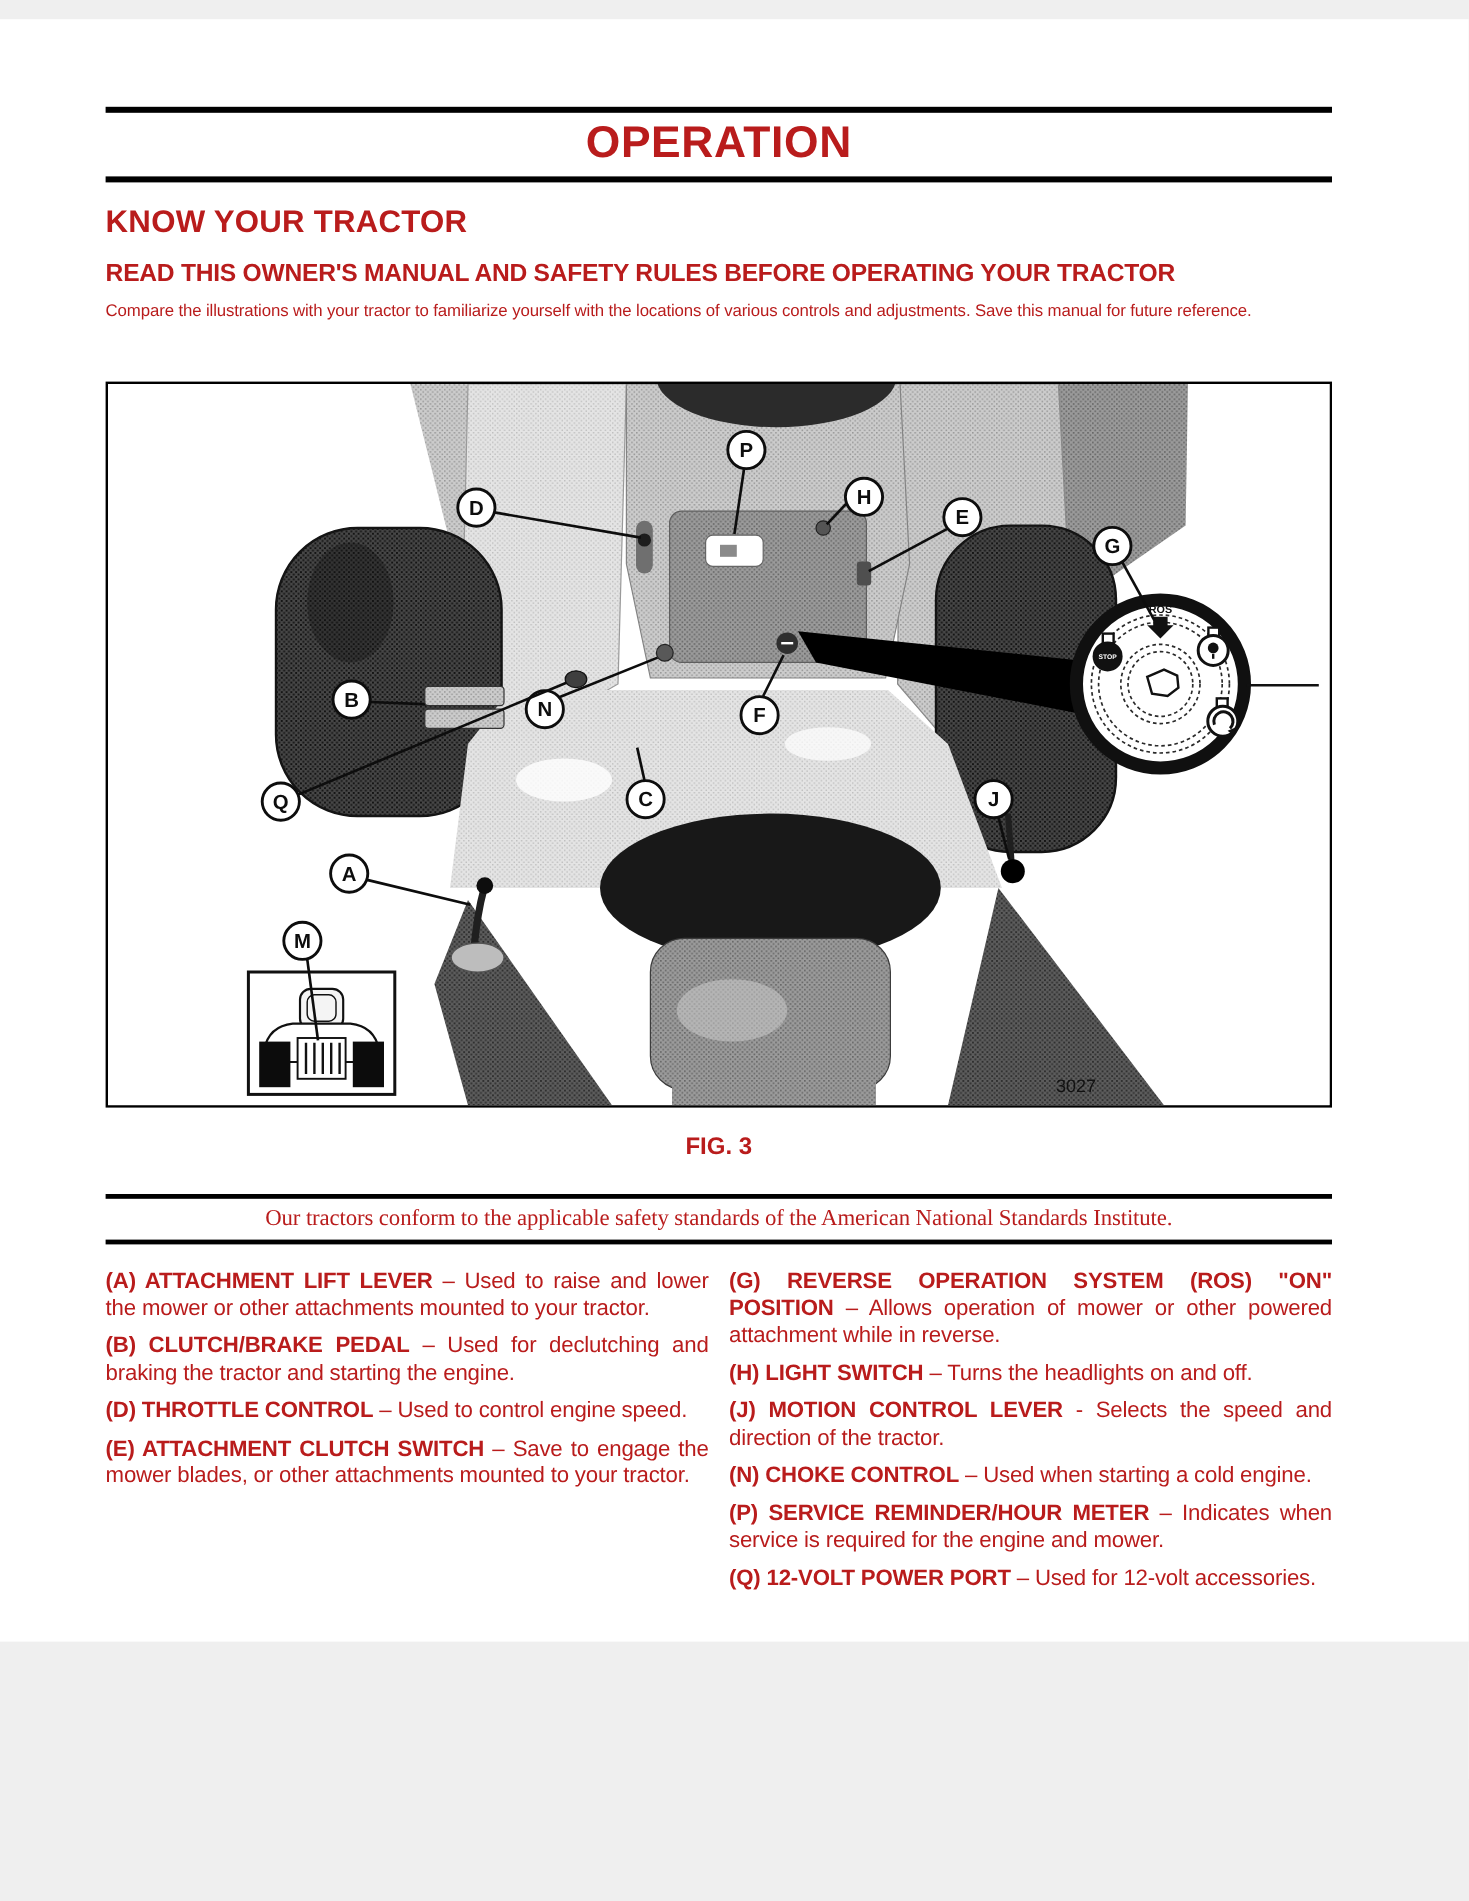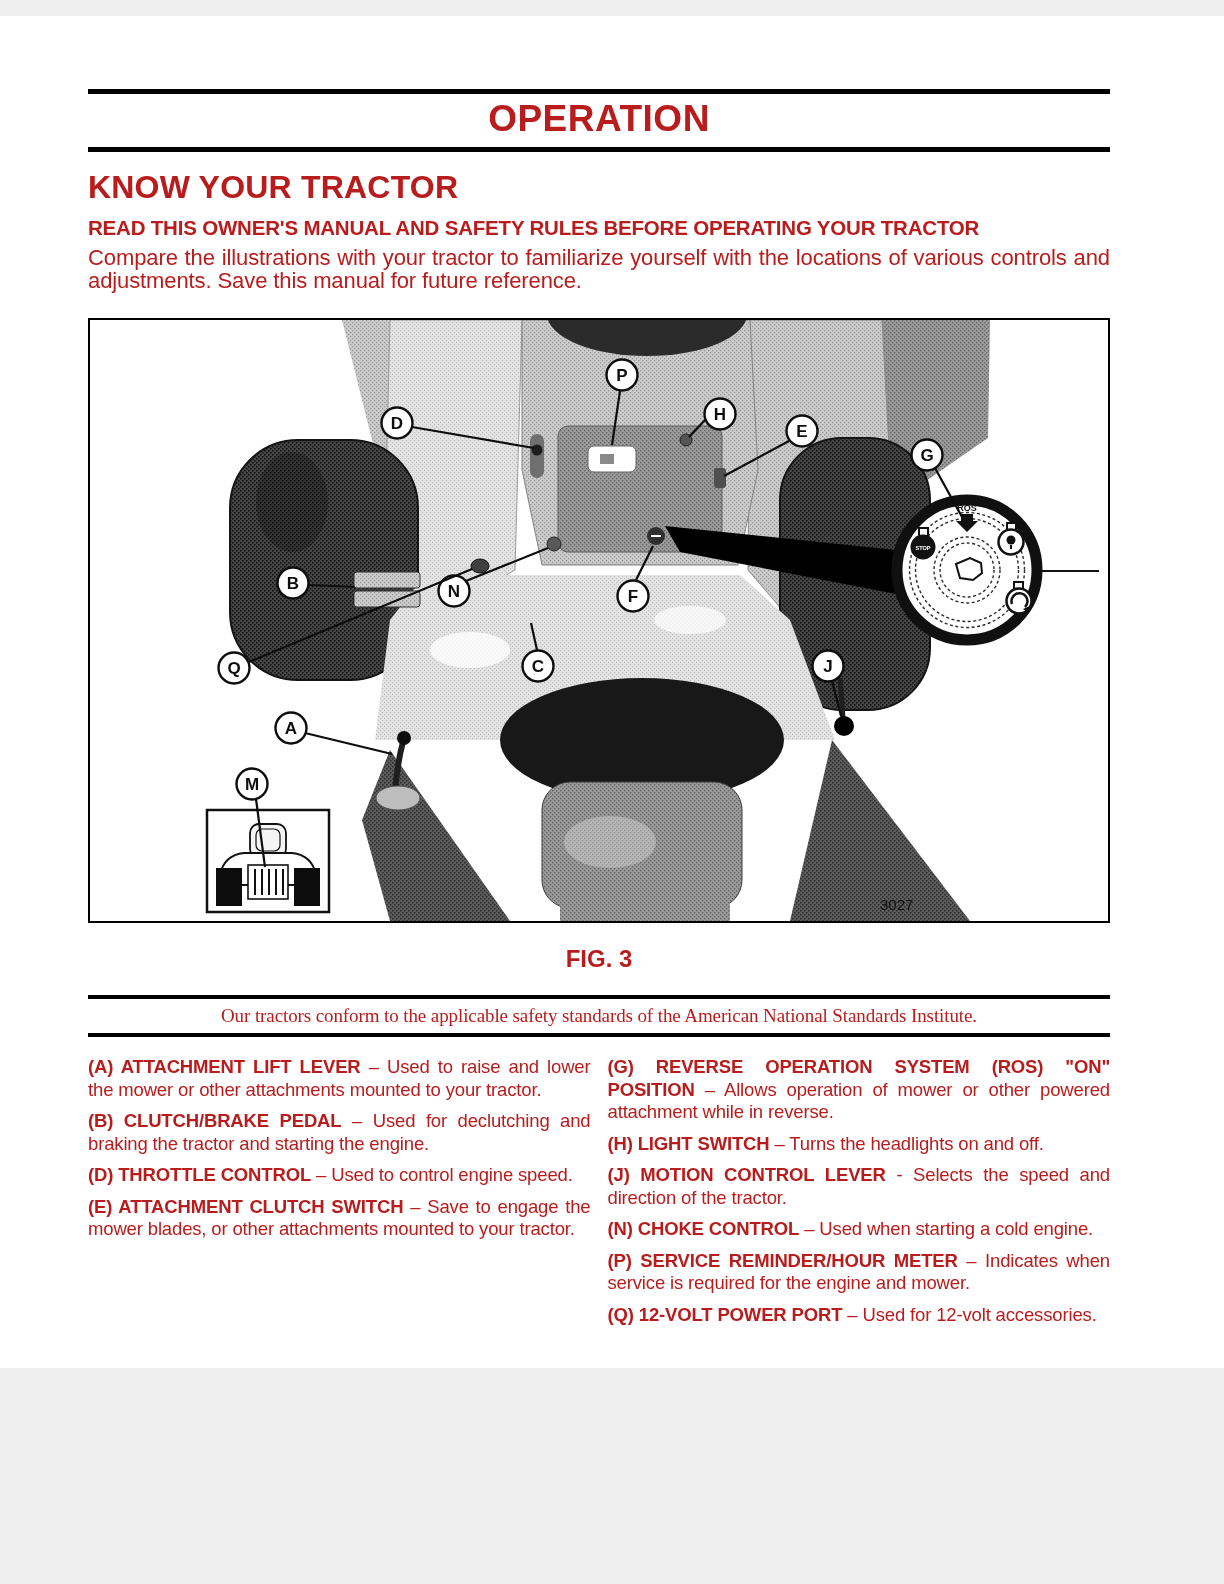--- a/index.html
+++ b/index.html
@@ -14,39 +14,39 @@
   }
   .rule{position:absolute;left:88px;width:1022px;background:#000;}
   .rule.thick{height:5px;}
   .rule.med{height:4px;}
   .doc-title{
     position:absolute;top:82px;left:88px;width:1022px;
     text-align:center;font-size:37px;font-weight:700;letter-spacing:.5px;
   }
   .sec-heading{
     position:absolute;top:153px;left:88px;width:1022px;
-    font-size:32px;font-weight:700;letter-spacing:.2px;
+    font-size:26px;font-weight:700;letter-spacing:.2px;
   }
   .sec-subheading{
     position:absolute;top:200px;left:88px;width:1030px;
     font-size:20.5px;font-weight:700;letter-spacing:-0.2px;
   }
   .intro{
     position:absolute;top:231px;left:88px;width:1022px;
-    font-size:22px;line-height:22.5px;text-align:justify;letter-spacing:-0.1px;
+    font-size:14px;line-height:22.5px;text-align:justify;letter-spacing:-0.1px;
   }
   .figure-box{
     position:absolute;top:302px;left:88px;
     width:1018px;height:601px;
     border:2px solid #000;background:#fff;
   }
   .figure-box svg{display:block;width:100%;height:100%;}
   .fig-caption{
     position:absolute;top:929px;left:88px;width:1022px;
-    text-align:center;font-size:24px;font-weight:700;
+    text-align:center;font-size:20px;font-weight:700;
   }
   .ansi-note{
     position:absolute;top:989px;left:88px;width:1022px;
     text-align:center;font-size:19px;letter-spacing:-0.1px;font-family:Liberation Serif, serif;
   }
   .cols{
     position:absolute;top:1040px;left:88px;width:1022px;
     display:flex;gap:17px;
   }
   .col{flex:1;min-width:0;}

